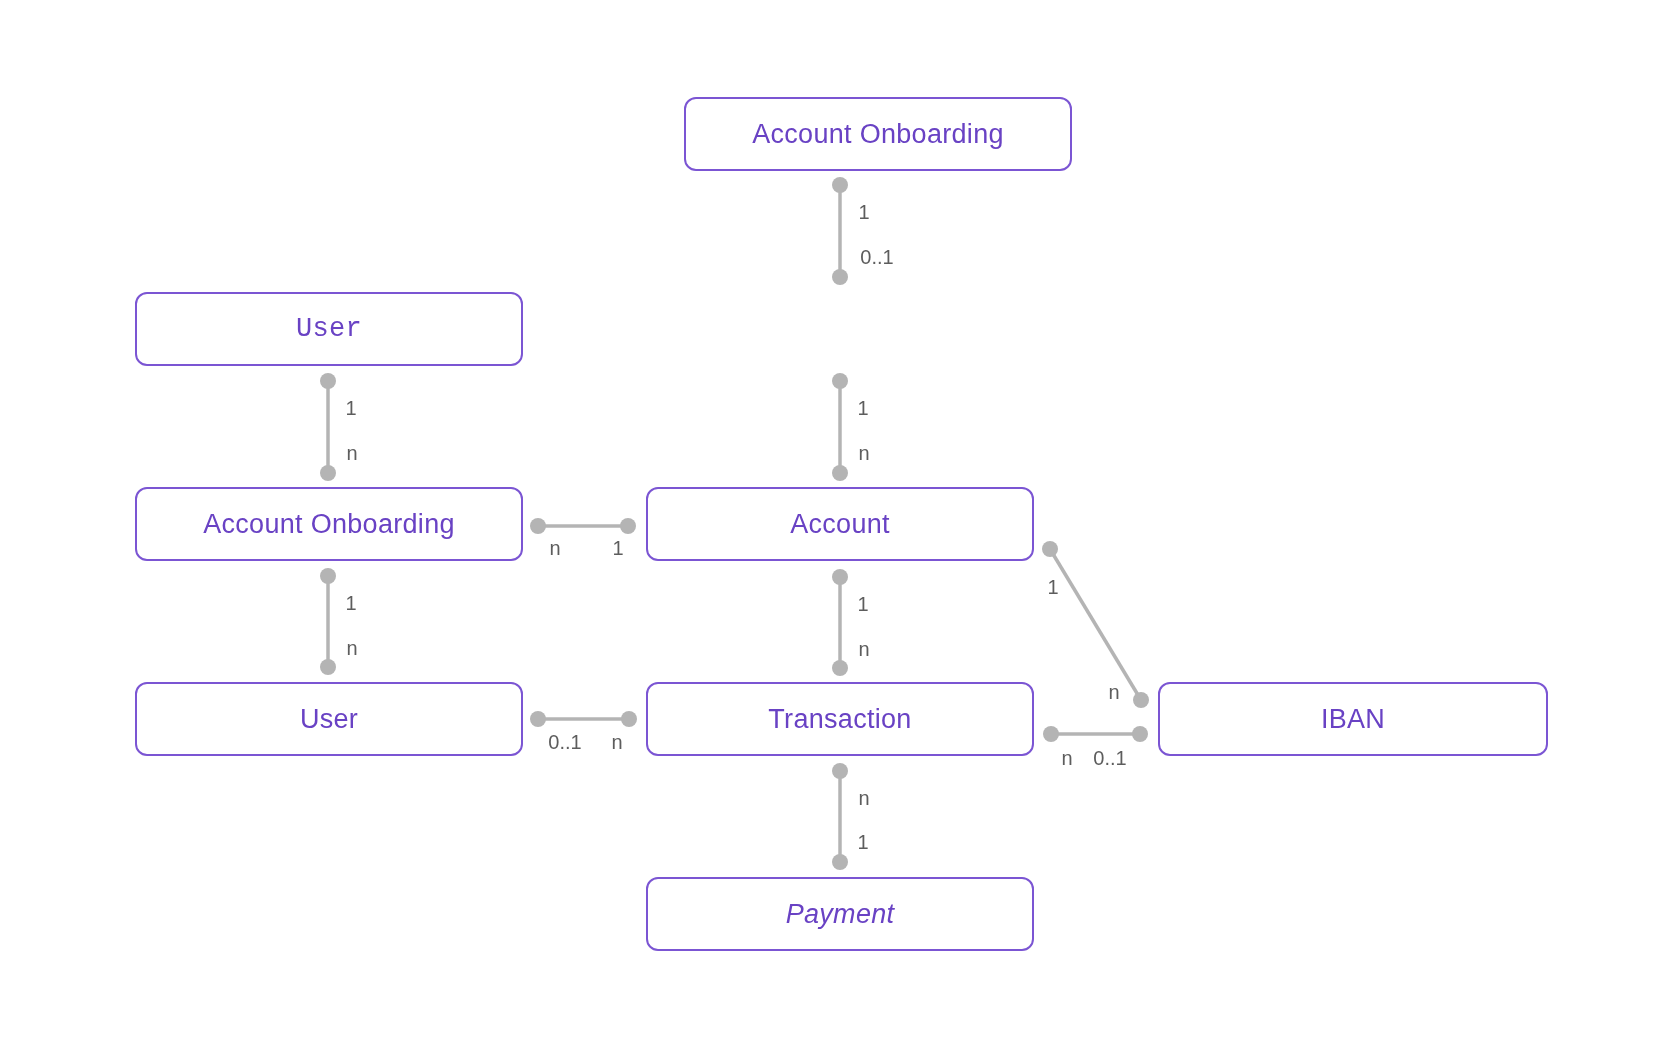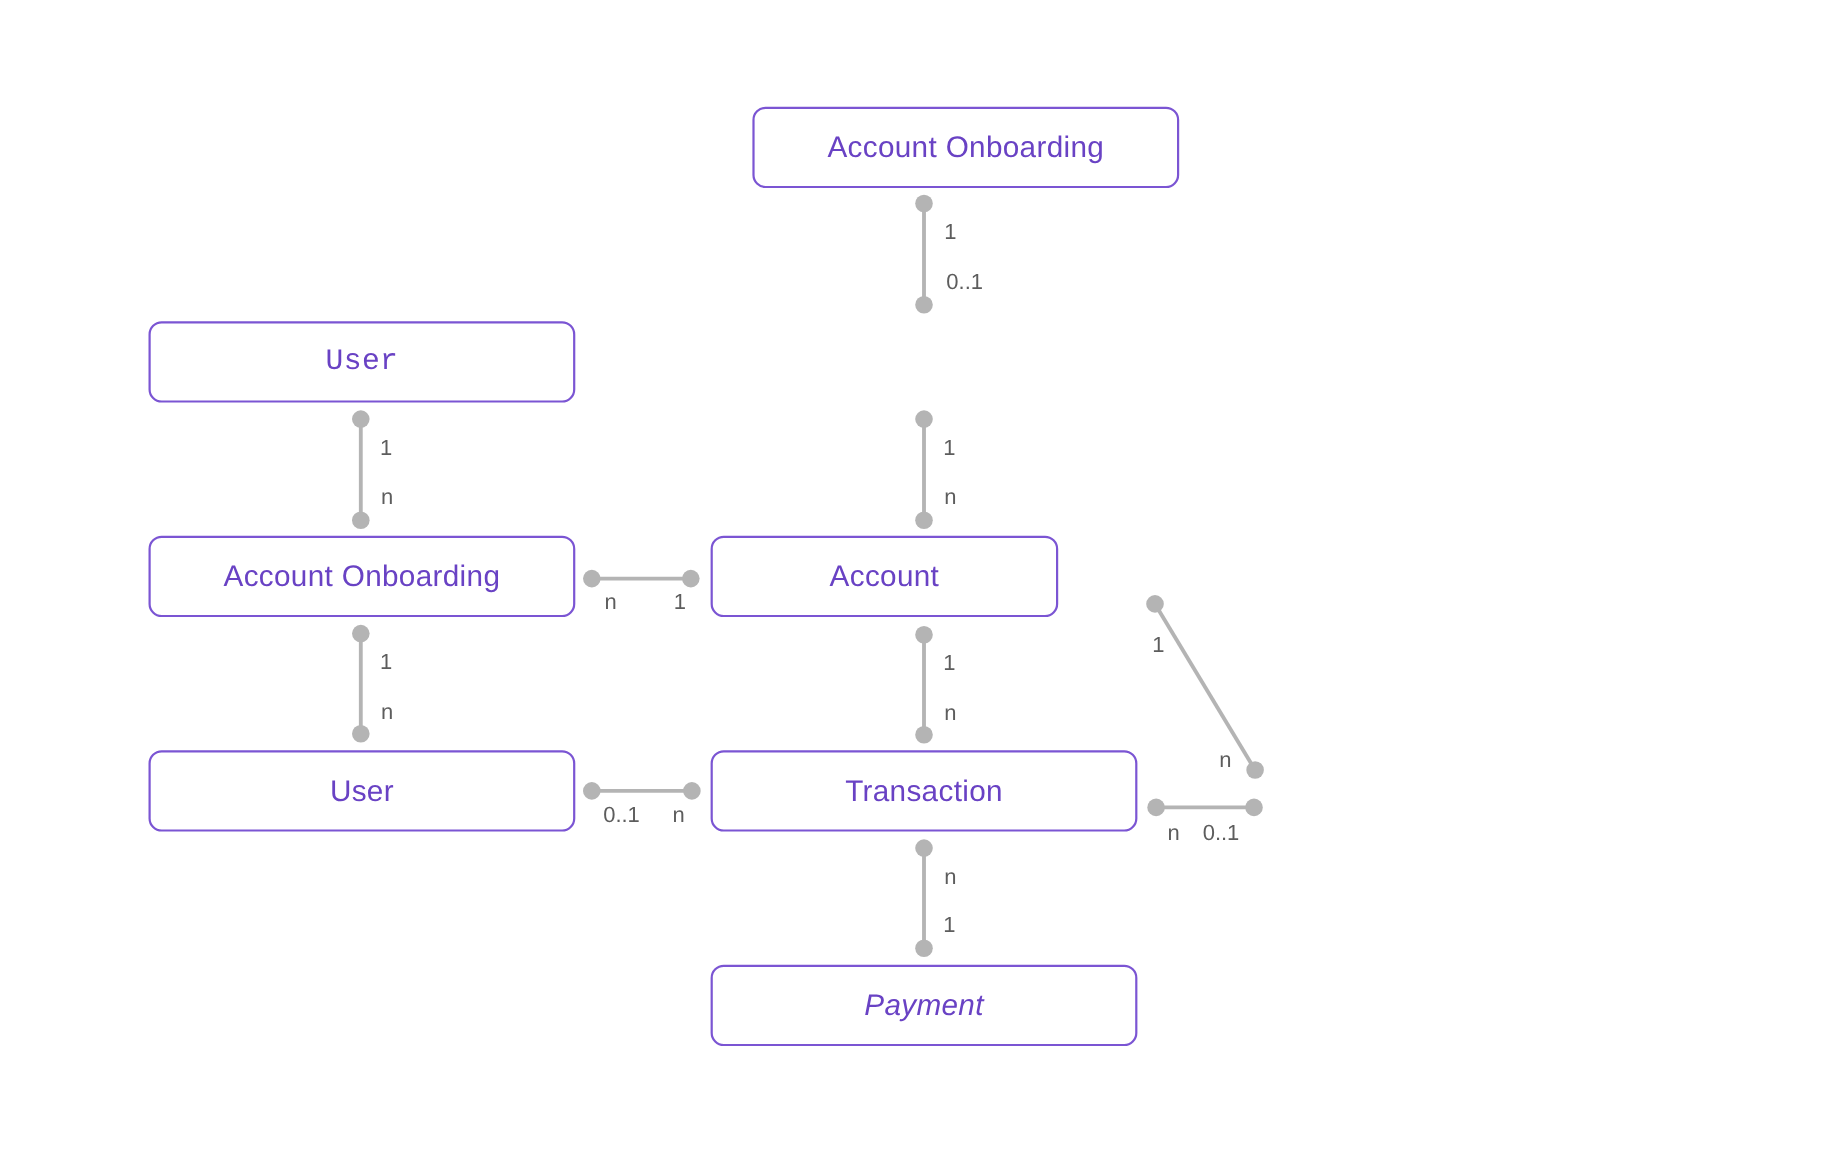--- a/index.html
+++ b/index.html
@@ -113,28 +113,31 @@
 
   <div class="entity" style="left:684px; top:97px; width:388px;">
     <span class="entity-label">Account Onboarding</span>
   </div>
   <div class="entity" style="left:135px; top:292px; width:388px;font-family:Liberation Mono, monospace;">
     <span class="entity-label">User</span>
   </div>
   <div class="entity" style="left:135px; top:487px; width:388px;">
     <span class="entity-label">Account Onboarding</span>
   </div>
-  <div class="entity" style="left:646px; top:487px; width:316px;">
+  <div class="entity" style="left:646px; top:487px; width:388px;">
     <span class="entity-label">Account</span>
   </div>
   <div class="entity" style="left:135px; top:682px; width:388px;">
     <span class="entity-label">User</span>
   </div>
   <div class="entity" style="left:646px; top:682px; width:388px;text-align:center;">
     <span class="entity-label">Transaction</span>
+  </div>
+  <div class="entity" style="left:1158px; top:682px; width:390px;">
+    <span class="entity-label">IBAN</span>
   </div>
   <div class="entity" style="left:646px; top:877px; width:388px;font-style:italic;">
     <span class="entity-label">Payment</span>
   </div>
 
   <span class="card-label" style="left:864px; top:212px;">1</span>
   <span class="card-label" style="left:877px; top:257px;">0..1</span>
 
   <span class="card-label" style="left:351px; top:408px;">1</span>
   <span class="card-label" style="left:352px; top:453px;">n</span>

